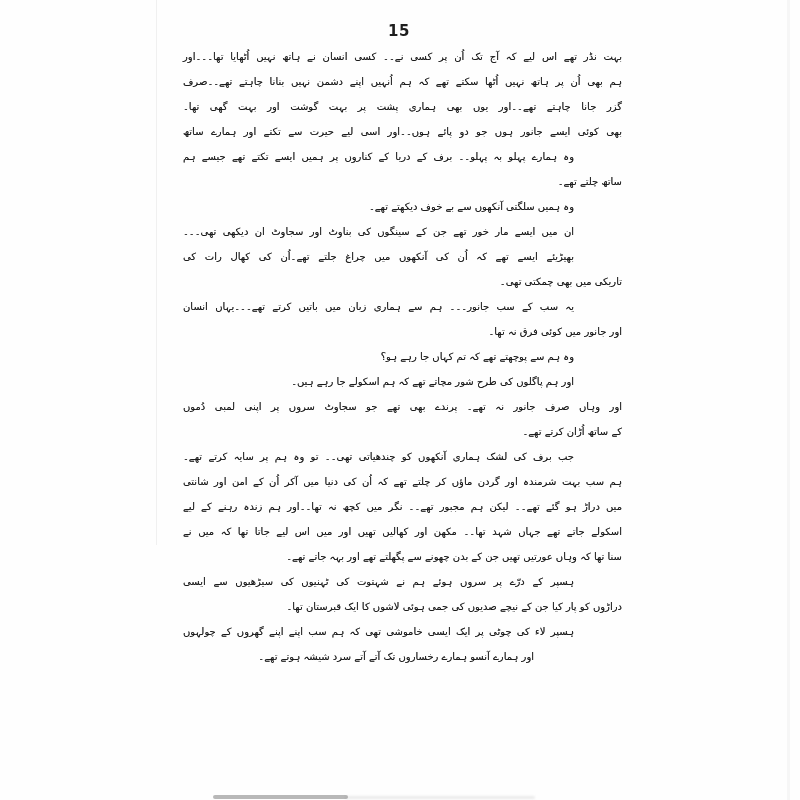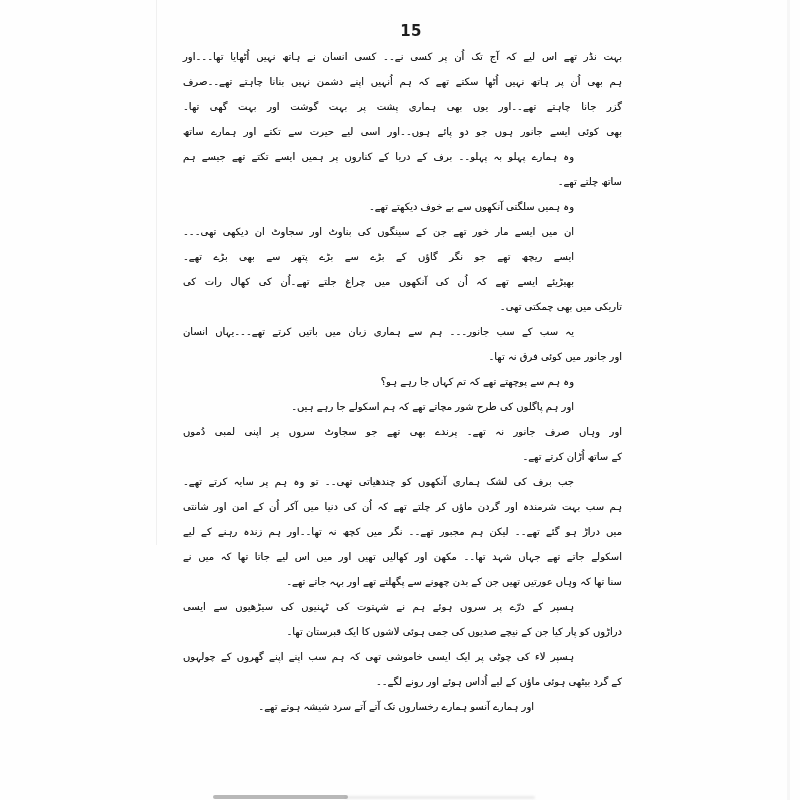--- a/index.html
+++ b/index.html
@@ -43,21 +43,21 @@
     left: 345px; top: 796px;
     width: 190px; height: 3px;
     background: rgba(120,120,120,0.14);
     border-radius: 2px;
     filter: blur(0.8px);
   }
   .page-number {
     position: absolute;
     left: 388px; top: 22px;
     width: 34px;
-    text-align: right;
+    text-align: left;
     font-size: 15px;
     font-weight: bold;
     color: #1e1e1e;
     letter-spacing: 0.5px;
   }
   .text-block {
     position: absolute;
     left: 183px; top: 44px;
     width: 439px;
     direction: rtl;
@@ -87,35 +87,33 @@
   <div class="page-number">15</div>
   <div class="text-block">
       <div class="line justify">بہت نڈر تھے اس لیے کہ آج تک اُن پر کسی نے۔۔ کسی انسان نے ہاتھ نہیں اُٹھایا تھا۔۔۔اور</div>
       <div class="line justify">ہم بھی اُن پر ہاتھ نہیں اُٹھا سکتے تھے کہ ہم اُنہیں اپنے دشمن نہیں بنانا چاہتے تھے۔۔صرف</div>
       <div class="line justify">گزر جانا چاہتے تھے۔۔اور یوں بھی ہماری پشت پر بہت گوشت اور بہت گھی تھا۔</div>
       <div class="line justify">بھی کوئی ایسے جانور ہوں جو دو پائے ہوں۔۔اور اسی لیے حیرت سے تکتے اور ہمارے ساتھ</div>
       <div class="line justify indent-1">وہ ہمارے پہلو بہ پہلو۔۔ برف کے دریا کے کناروں پر ہمیں ایسے تکتے تھے جیسے ہم</div>
       <div class="line">ساتھ چلتے تھے۔</div>
       <div class="line indent-1">وہ ہمیں سلگتی آنکھوں سے بے خوف دیکھتے تھے۔</div>
       <div class="line justify indent-1">ان میں ایسے مار خور تھے جن کے سینگوں کی بناوٹ اور سجاوٹ ان دیکھی تھی۔۔۔</div>
-      <div class="line justify indent-1">ایسے ریچھ تھے جو نگر گاؤں کے بڑے سے بڑے پتھر سے بھی بڑے تھے۔</div>
       <div class="line justify indent-1">بھیڑیئے ایسے تھے کہ اُن کی آنکھوں میں چراغ جلتے تھے۔اُن کی کھال رات کی</div>
       <div class="line">تاریکی میں بھی چمکتی تھی۔</div>
       <div class="line justify indent-1">یہ سب کے سب جانور۔۔۔ ہم سے ہماری زبان میں باتیں کرتے تھے۔۔۔یہاں انسان</div>
       <div class="line">اور جانور میں کوئی فرق نہ تھا۔</div>
       <div class="line indent-1">وہ ہم سے پوچھتے تھے کہ تم کہاں جا رہے ہو؟</div>
       <div class="line indent-1">اور ہم پاگلوں کی طرح شور مچاتے تھے کہ ہم اسکولے جا رہے ہیں۔</div>
       <div class="line justify">اور وہاں صرف جانور نہ تھے۔ پرندے بھی تھے جو سجاوٹ سروں پر اپنی لمبی دُموں</div>
       <div class="line">کے ساتھ اُڑان کرتے تھے۔</div>
       <div class="line justify indent-1">جب برف کی لشک ہماری آنکھوں کو چندھیاتی تھی۔۔ تو وہ ہم پر سایہ کرتے تھے۔</div>
       <div class="line justify">ہم سب بہت شرمندہ اور گردن ماؤں کر چلتے تھے کہ اُن کی دنیا میں آکر اُن کے امن اور شانتی</div>
       <div class="line justify">میں دراڑ ہو گئے تھے۔۔ لیکن ہم مجبور تھے۔۔ نگر میں کچھ نہ تھا۔۔اور ہم زندہ رہنے کے لیے</div>
       <div class="line justify">اسکولے جاتے تھے جہاں شہد تھا۔۔ مکھن اور کھالیں تھیں اور میں اس لیے جاتا تھا کہ میں نے</div>
       <div class="line">سنا تھا کہ وہاں عورتیں تھیں جن کے بدن چھونے سے پگھلتے تھے اور بہہ جاتے تھے۔</div>
       <div class="line justify indent-1">ہسپر کے درّے پر سروں ہوئے ہم نے شہتوت کی ٹہنیوں کی سیڑھیوں سے ایسی</div>
       <div class="line">دراڑوں کو پار کیا جن کے نیچے صدیوں کی جمی ہوئی لاشوں کا ایک قبرستان تھا۔</div>
       <div class="line justify indent-1">ہسپر لاء کی چوٹی پر ایک ایسی خاموشی تھی کہ ہم سب اپنے اپنے گھروں کے چولہوں</div>
-      <div class="line">کے گرد بیٹھی ہوئی ماؤں کے لیے اُداس ہوئے اور رونے لگے۔۔</div>
       <div class="line indent-2">اور ہمارے آنسو ہمارے رخساروں تک آتے آتے سرد شیشہ ہوتے تھے۔</div>
     </div>
   <div class="smudge-bottom"></div>
   <div class="smudge-bottom-tail"></div>
 </div>
 
 </body></html>

